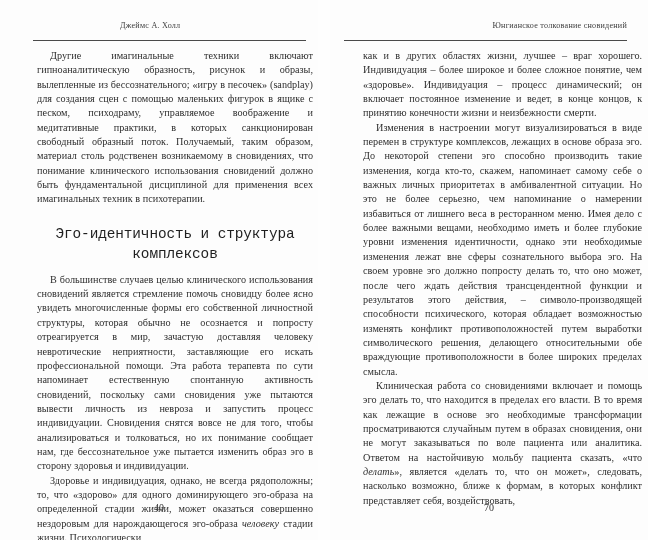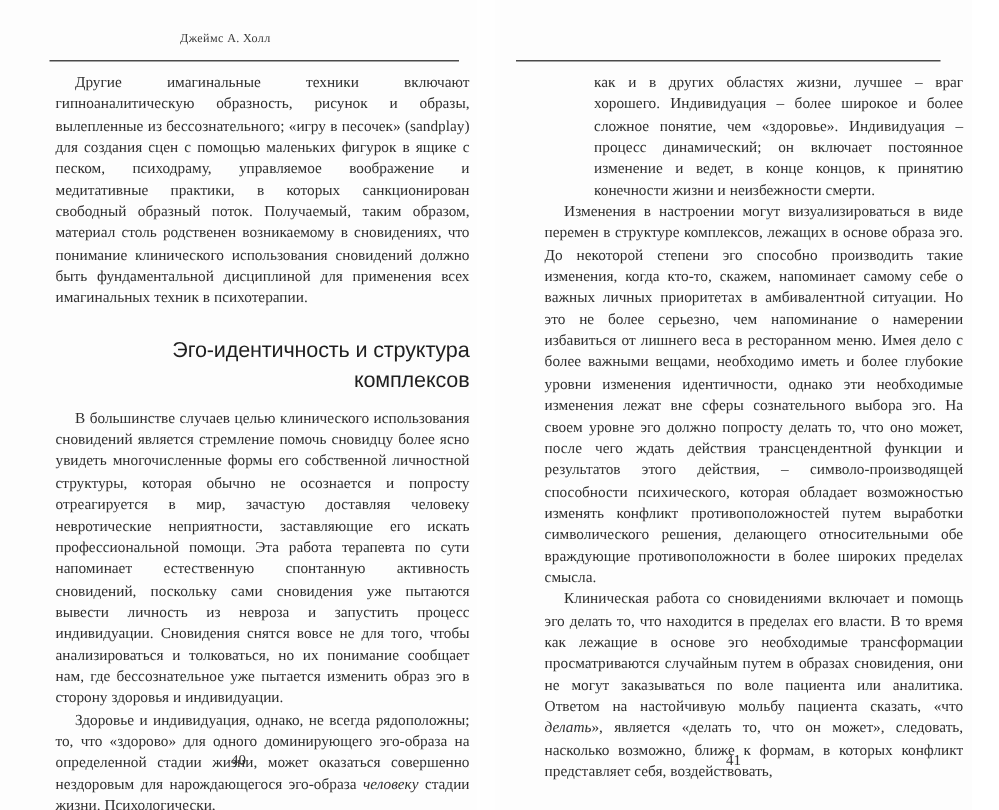--- a/index.html
+++ b/index.html
@@ -94,36 +94,35 @@
     line-height: 14.35px;
     text-align: justify;
     text-indent: 13px;
     text-justify: inter-word;
     word-spacing: 0.1px;
     color: #2e2e2e;
     hyphens: none;
   }
   p.para.cont {
     text-indent: 0;
-    margin-left: 33px;
   }
 
   i, .ital {
     font-style: italic;
     margin-top: 40px;
   }
 
   
   h2.section-title {
     margin: 0;
-    font-family: Liberation Sans, sans-serif;
+    font-family: Liberation Mono, monospace;
     font-weight: 400;
     font-size: 14.4px;
     line-height: 20px;
-    text-align: right;
+    text-align: center;
     color: #1f1f1f;
     letter-spacing: -0.1px;
   }
   .section-title-wrap {
     padding-top: 17px;
     padding-bottom: 9px;
   }
 
   
   .folio {
@@ -160,30 +159,31 @@
         <span>Здоровье и индивидуация, однако, не всегда рядоположны; то, что «здорово» для одного доминирующего эго-образа на определенной стадии жизни, может оказаться совершенно нездоровым для нарождающегося эго-образа </span><i class="ital">человеку</i><span> стадии жизни. Психологически,</span>
       </p>
 
     </div>
 
     <div class="folio">40</div>
   </div>
 
   <div class="page page-recto">
 
+    <div class="runhead runhead-recto">Юнгианское толкование сновидений</div>
     <div class="rule rule-recto"></div>
 
     <div class="body">
 
       <p class="para cont">как и в других областях жизни, лучшее – враг хорошего. Индивидуация – более широкое и более сложное понятие, чем «здоровье». Индивидуация – процесс динамический; он включает постоянное изменение и ведет, в конце концов, к принятию конечности жизни и неизбежности смерти.</p>
 
       <p class="para">Изменения в настроении могут визуализироваться в виде перемен в структуре комплексов, лежащих в основе образа эго. До некоторой степени эго способно производить такие изменения, когда кто-то, скажем, напоминает самому себе о важных личных приоритетах в амбивалентной ситуации. Но это не более серьезно, чем напоминание о намерении избавиться от лишнего веса в ресторанном меню. Имея дело с более важными вещами, необходимо иметь и более глубокие уровни изменения идентичности, однако эти необходимые изменения лежат вне сферы сознательного выбора эго. На своем уровне эго должно попросту делать то, что оно может, после чего ждать действия трансцендентной функции и результатов этого действия, – символо-производящей способности психического, которая обладает возможностью изменять конфликт противоположностей путем выработки символического решения, делающего относительными обе враждующие противоположности в более широких пределах смысла.</p>
 
       <p class="para">
         <span>Клиническая работа со сновидениями включает и помощь эго делать то, что находится в пределах его власти. В то время как лежащие в основе эго необходимые трансформации просматриваются случайным путем в образах сновидения, они не могут заказываться по воле пациента или аналитика. Ответом на настойчивую мольбу пациента сказать, «что </span><i class="ital">делать</i><span>», является «делать то, что он может», следовать, насколько возможно, ближе к формам, в которых конфликт представляет себя, воздействовать,</span>
       </p>
 
     </div>
 
-    <div class="folio">41</div>
+    <div class="folio">70</div>
   </div>
 
 </div>
 
 </body></html>

